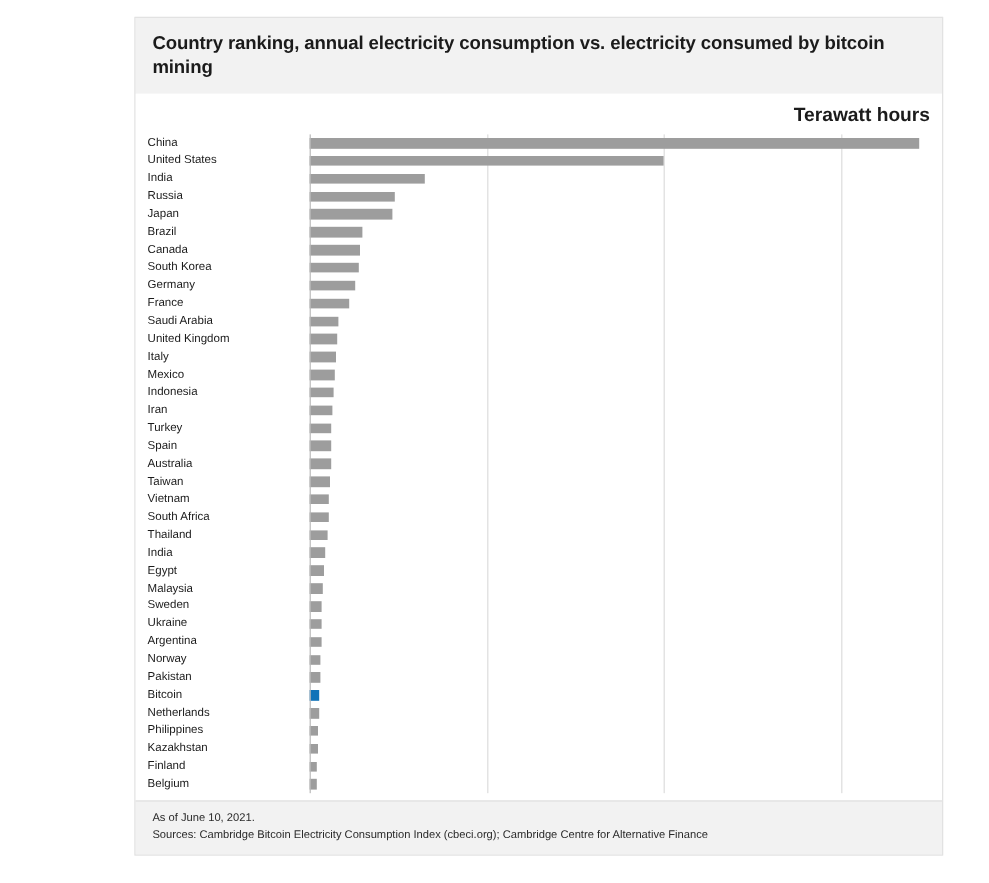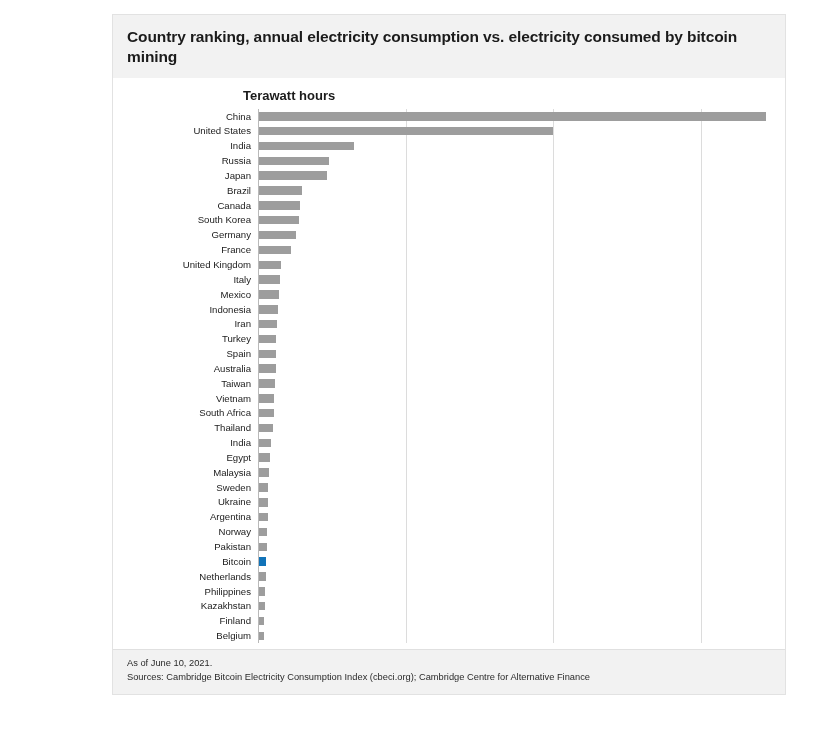--- a/index.html
+++ b/index.html
@@ -35,42 +35,42 @@
     font-weight: bold;
     color: #1b1b1b;
     line-height: 1.32;
     letter-spacing: -0.1px;
   }
   .chart-area {
     background: #ffffff;
     padding: 8px 10px 6px 10px;
   }
   .axis-title {
-    text-align: left;
-    font-size: 13px;
+    text-align: right;
+    font-size: 16px;
     font-weight: bold;
     color: #1b1b1b;
     margin: 2px 0 6px 0;
     padding-left: 120px;
   }
   .plot-wrap {
     position: relative;
   }
   .rows {
     position: relative;
     z-index: 2;
   }
   .row {
     display: flex;
     align-items: center;
     height: 14.85px;
   }
   .row-label {
     width: 128px;
-    text-align: right;
+    text-align: left;
     padding-right: 7px;
     font-size: 9.6px;
     color: #1b1b1b;
     white-space: nowrap;
     line-height: 1;
   }
   .bar-cell {
     position: relative;
     flex: 1 1 auto;
     height: 100%;
@@ -195,20 +195,26 @@
                 <div class="bar" style="width: 7.42857%;"></div>
               </div>
             </div>
             <div class="row">
               <div class="row-label">France</div>
               <div class="bar-cell">
                 <div class="bar" style="width: 6.42857%;"></div>
               </div>
             </div>
             <div class="row">
+              <div class="row-label">Saudi Arabia</div>
+              <div class="bar-cell">
+                <div class="bar" style="width: 4.71429%;"></div>
+              </div>
+            </div>
+            <div class="row">
               <div class="row-label">United Kingdom</div>
               <div class="bar-cell">
                 <div class="bar" style="width: 4.42857%;"></div>
               </div>
             </div>
             <div class="row">
               <div class="row-label">Italy</div>
               <div class="bar-cell">
                 <div class="bar" style="width: 4.28571%;"></div>
               </div>

